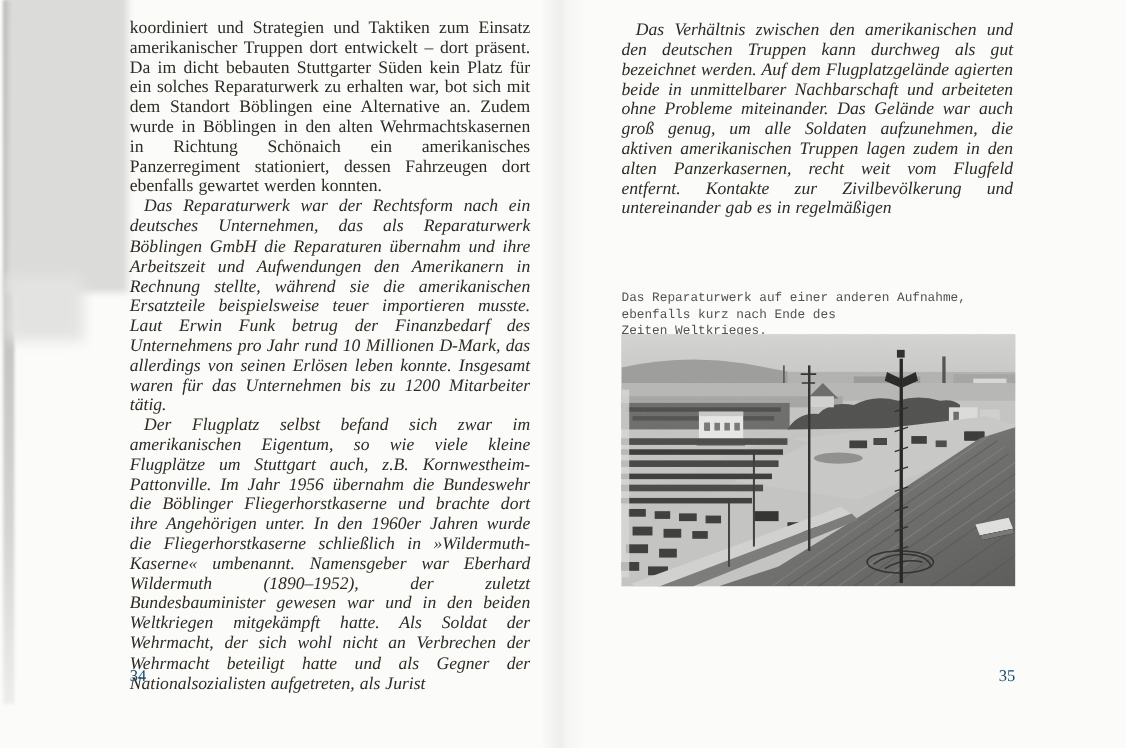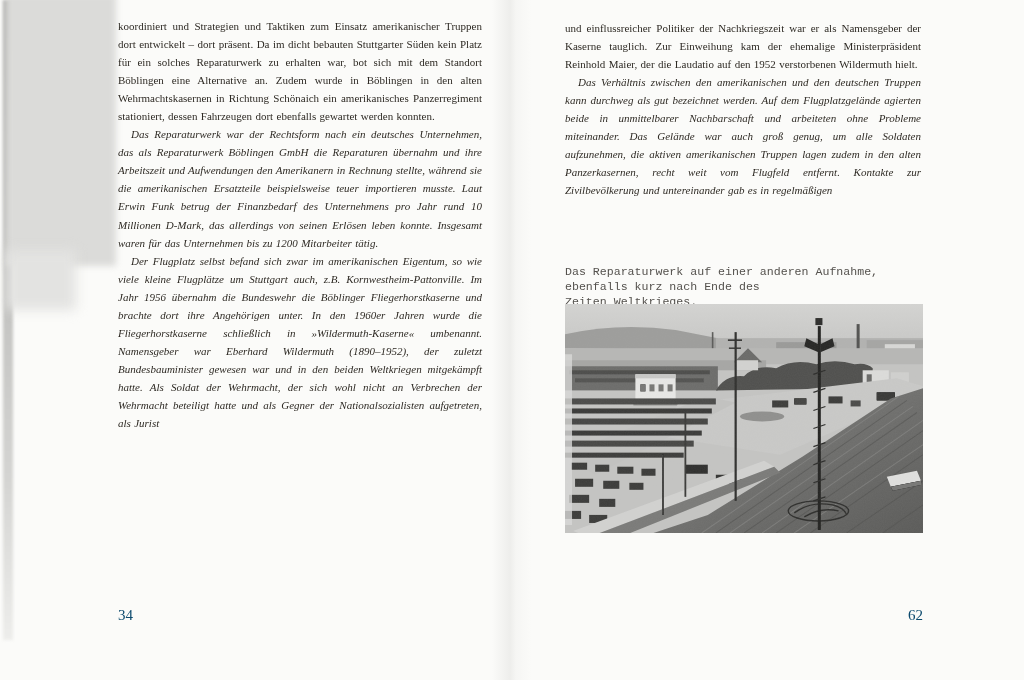--- a/index.html
+++ b/index.html
@@ -28,21 +28,21 @@
   .gutter-shadow {
     position:absolute; left:492px; top:0; width:40px; height:680px;
     background:linear-gradient(90deg, rgba(120,120,115,0) 0%, rgba(120,120,115,0.10) 45%, rgba(120,120,115,0.04) 60%, rgba(120,120,115,0) 100%);
   }
   
   .text-col {
     position:absolute;
     color:#2e2a24;
   }
   .text-col p {
-    font-size:11px;
+    font-size:16px;
     line-height:18.05px;
     text-align:justify;
     word-spacing:0.6px;
   }
   .text-col p.indent { text-indent:13px;font-style:italic; }
   #left-col  { left:118px; top:17px;  width:364px; }
   #right-col { left:565px; top:19px;  width:356px; }
   
   .photo-caption {
     position:absolute; left:565px; top:264px; width:372px;
@@ -78,21 +78,20 @@
   <div id="left-col" class="text-col">
     <p>koordiniert und Strategien und Taktiken zum Einsatz amerikanischer Truppen dort entwickelt – dort präsent. Da im dicht bebauten Stuttgarter Süden kein Platz für ein solches Reparaturwerk zu erhalten war, bot sich mit dem Standort Böblingen eine Alternative an. Zudem wurde in Böblingen in den alten Wehrmachtskasernen in Richtung Schönaich ein amerikanisches Panzerregiment stationiert, dessen Fahrzeugen dort ebenfalls gewartet werden konnten.</p>
     <p class="indent">Das Reparaturwerk war der Rechtsform nach ein deutsches Unternehmen, das als Reparaturwerk Böblingen GmbH die Reparaturen übernahm und ihre Arbeitszeit und Aufwendungen den Amerikanern in Rechnung stellte, während sie die amerikanischen Ersatzteile beispielsweise teuer importieren musste. Laut Erwin Funk betrug der Finanzbedarf des Unternehmens pro Jahr rund 10 Millionen D-Mark, das allerdings von seinen Erlösen leben konnte. Insgesamt waren für das Unternehmen bis zu 1200 Mitarbeiter tätig.</p>
     <p class="indent">Der Flugplatz selbst befand sich zwar im amerikanischen Eigentum, so wie viele kleine Flugplätze um Stuttgart auch, z.B. Kornwestheim-Pattonville. Im Jahr 1956 übernahm die Bundeswehr die Böblinger Fliegerhorstkaserne und brachte dort ihre Angehörigen unter. In den 1960er Jahren wurde die Fliegerhorstkaserne schließlich in »Wildermuth-Kaserne« umbenannt. Namensgeber war Eberhard Wildermuth (1890–1952), der zuletzt Bundesbauminister gewesen war und in den beiden Weltkriegen mitgekämpft hatte. Als Soldat der Wehrmacht, der sich wohl nicht an Verbrechen der Wehrmacht beteiligt hatte und als Gegner der Nationalsozialisten aufgetreten, als Jurist</p>
   </div>
   <div id="page-num-left" class="page-num">34</div>
 </div>
 
 <div>
   <div id="right-col" class="text-col">
-    <p>und einflussreicher Politiker der Nachkriegszeit war er als Namensgeber der Kaserne tauglich. Zur Einweihung kam der ehemalige Ministerpräsident Reinhold Maier, der die Laudatio auf den 1952 verstorbenen Wildermuth hielt.</p>
     <p class="indent">Das Verhältnis zwischen den amerikanischen und den deutschen Truppen kann durchweg als gut bezeichnet werden. Auf dem Flugplatzgelände agierten beide in unmittelbarer Nachbarschaft und arbeiteten ohne Probleme miteinander. Das Gelände war auch groß genug, um alle Soldaten aufzunehmen, die aktiven amerikanischen Truppen lagen zudem in den alten Panzerkasernen, recht weit vom Flugfeld entfernt. Kontakte zur Zivilbevölkerung und untereinander gab es in regelmäßigen</p>
   </div>
 
   <div class="photo-caption">Das Reparaturwerk auf einer anderen Aufnahme, ebenfalls kurz nach Ende des
 Zeiten Weltkrieges.</div>
 
   <div class="photo-frame">
     <svg viewBox="0 0 356 228" preserveAspectRatio="none">
       <defs>
         <linearGradient id="skyG" x1="0" y1="0" x2="0" y2="1">
@@ -232,14 +231,14 @@
               <line x1="247" y1="196" x2="259" y2="192"></line>
           </g>
         </g>
       </g>
 
       <rect x="0" y="50" width="7" height="170" fill="#dadad8" opacity="0.8"></rect>
       <rect x="0" y="0" width="356" height="228" filter="url(#grain)"></rect>
     </svg>
   </div>
 
-  <div id="page-num-right" class="page-num">62</div>
+  <div id="page-num-right" class="page-num">35</div>
 </div>
 
 </body></html>

